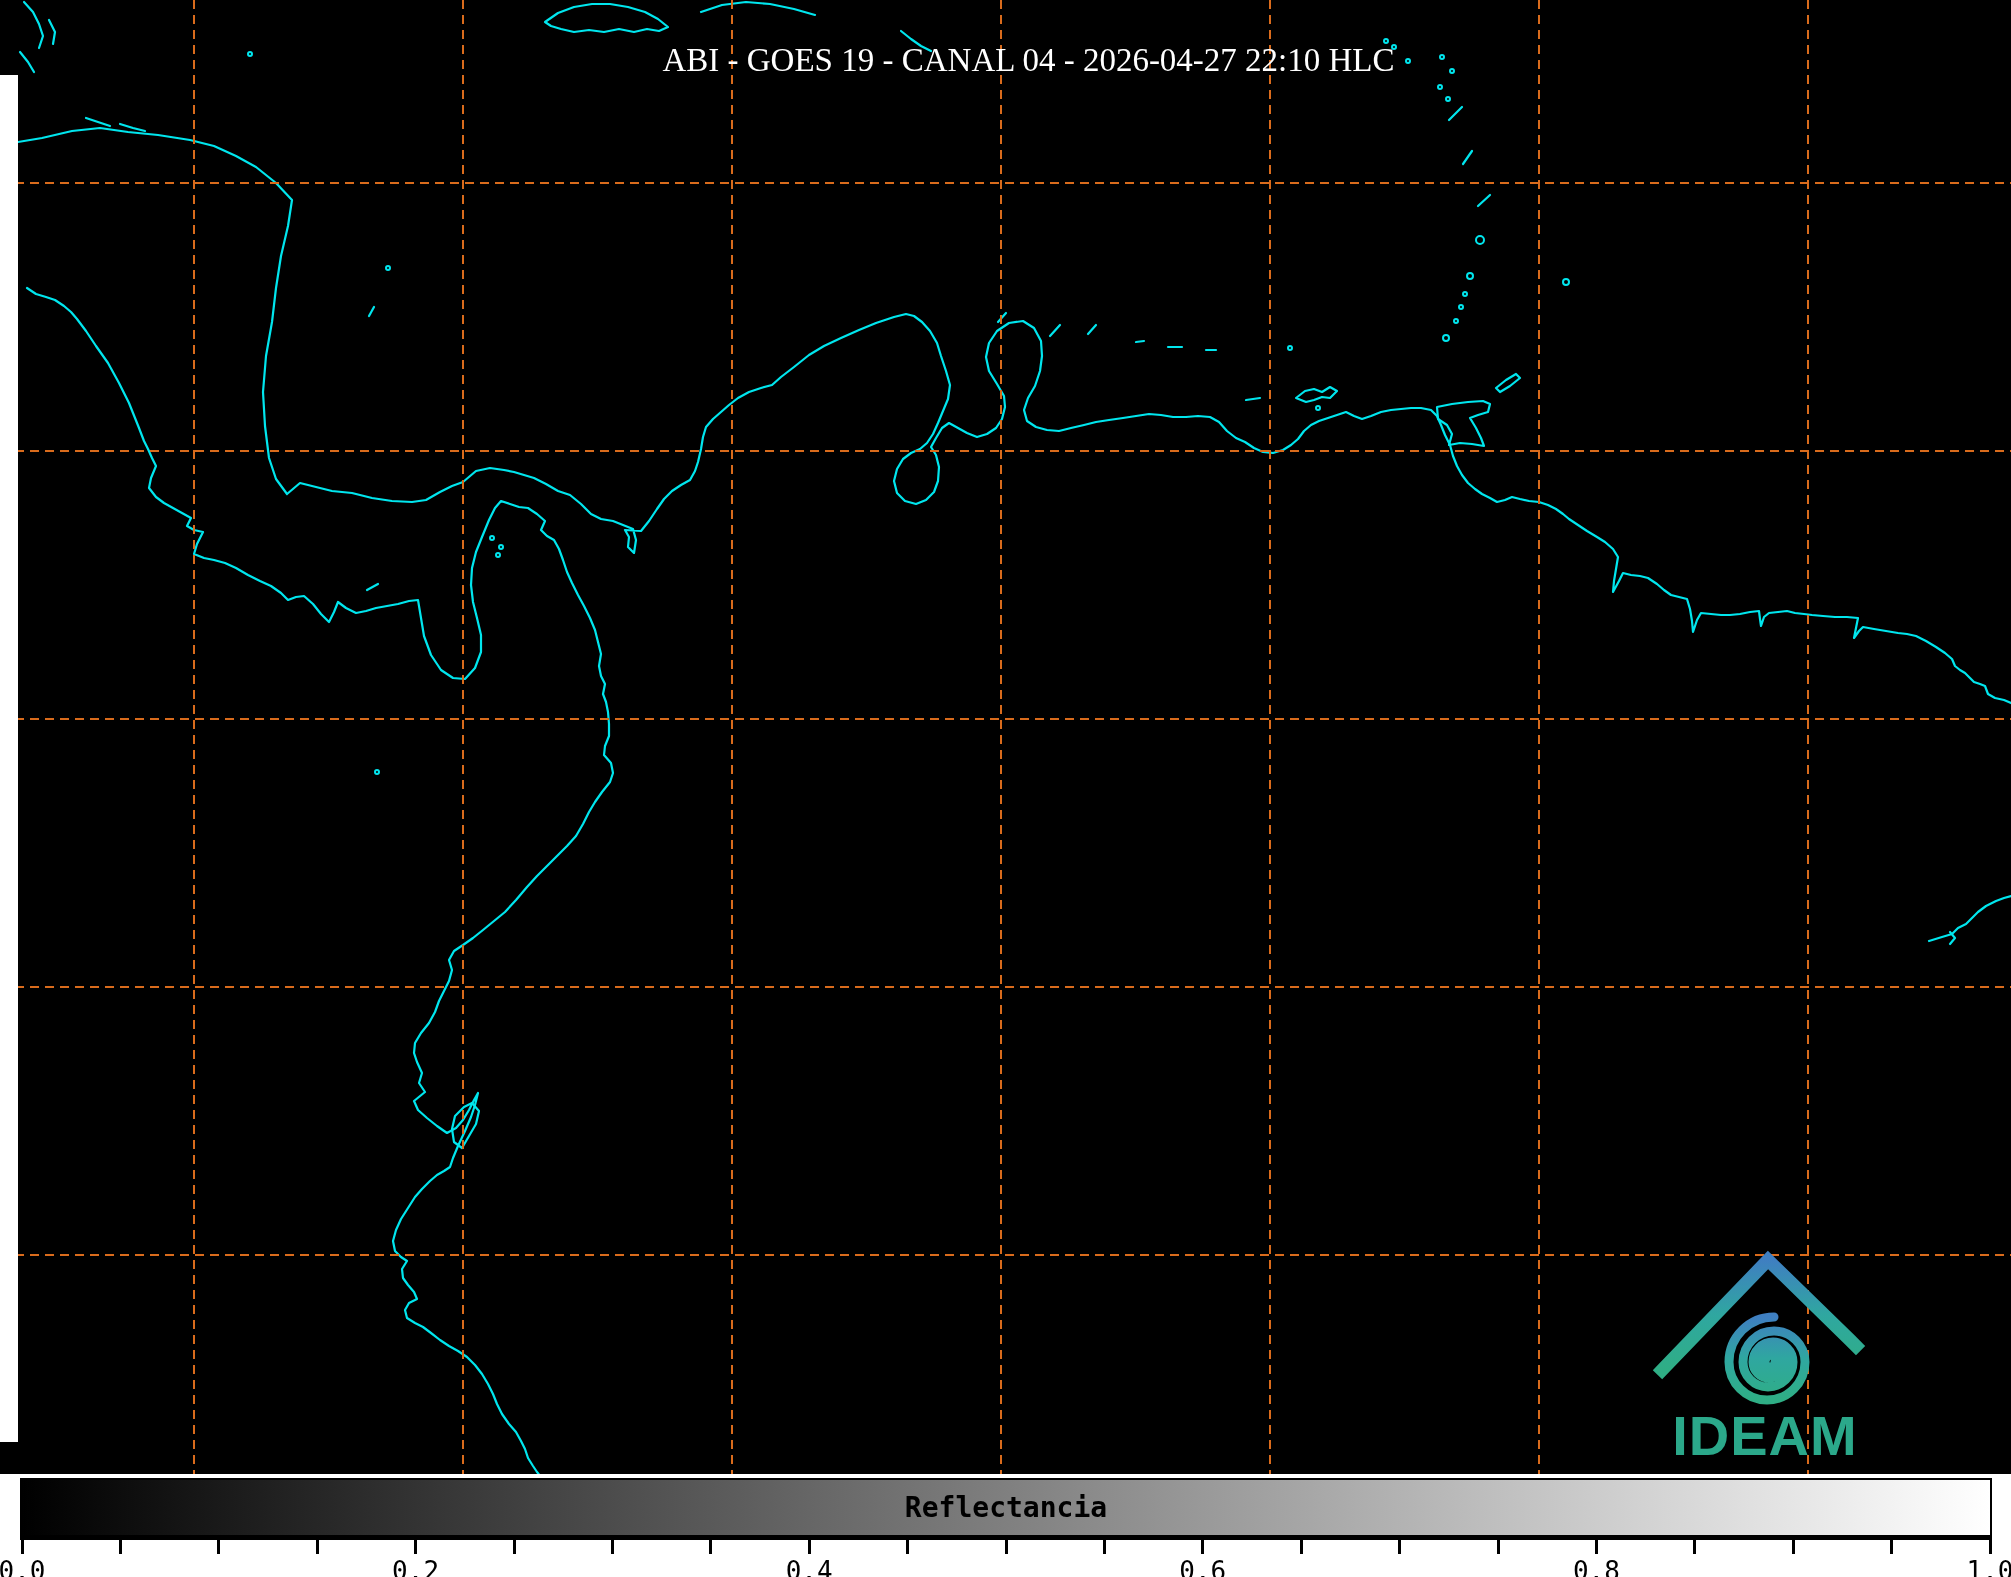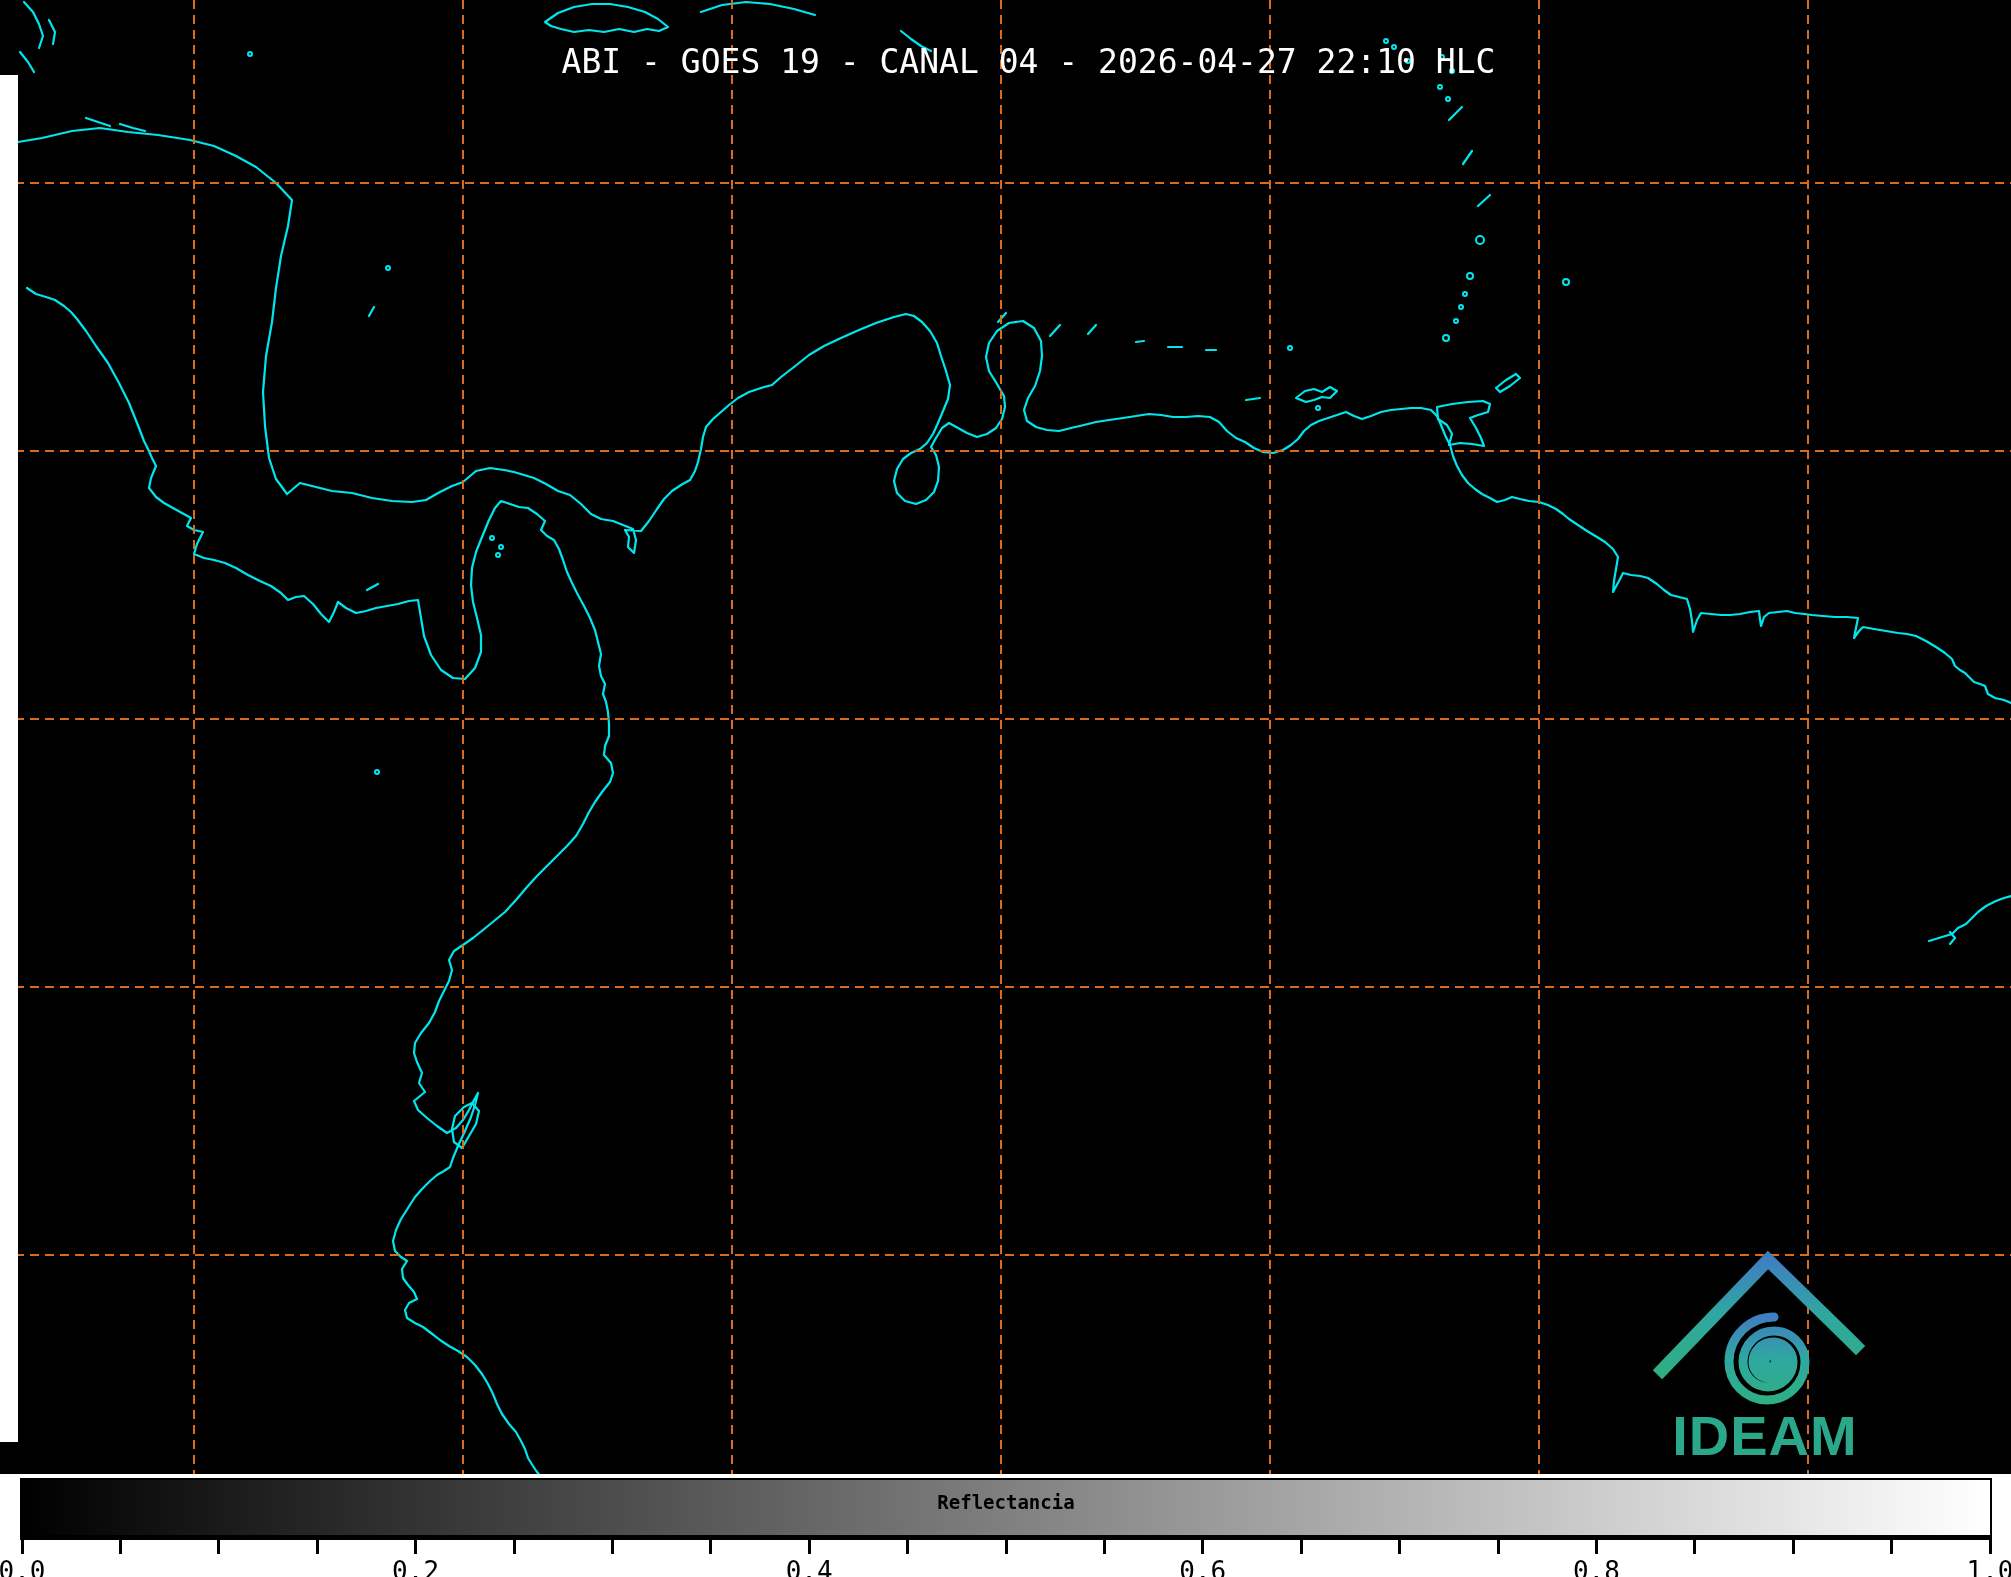--- a/index.html
+++ b/index.html
@@ -1,28 +1,28 @@
 <!DOCTYPE html>
 <html><head>
 <meta charset="utf-8">
 <style>
   html,body{margin:0;padding:0;background:#444;}
   #stage{position:relative;width:2011px;height:1577px;background:#ffffff;overflow:hidden;
          font-family:"DejaVu Sans Mono", monospace;}
-  #map-area{position:absolute;left:0;top:0;width:2011px;height:1474px;background:#000;}
+  #map-area{position:absolute;left:0;top:0;width:2011px;height:1474px;background:#000;font-family:Liberation Serif, serif;}
   #map-svg{position:absolute;left:0;top:0;}
   #map-title{position:absolute;left:0;top:42px;width:2011px;text-align:center;
              padding-left:46px;box-sizing:border-box;color:#fff;font-size:33px;
              letter-spacing:0px;white-space:pre;}
   
   #cbar-region{position:absolute;left:0;top:1474px;width:2011px;height:103px;background:#fff;}
   #cbar-bar{position:absolute;top:4px;height:55px;border:2px solid #000;border-bottom:5px solid #000;
             box-sizing:content-box;}
   #cbar-label{position:absolute;top:17px;transform:translateX(-50%);color:#000;
-              font-size:19px;font-weight:bold;z-index:3;}
+              font-size:28px;font-weight:bold;z-index:3;}
   .cbar-tick{position:absolute;top:66px;width:3px;height:14px;background:#000;}
   .cbar-ticklabel{position:absolute;top:82px;transform:translateX(-50%);color:#000;
                   font-size:26px;white-space:pre;}
   #logo-box{position:absolute;}
   #logo-text{font-family:"Liberation Sans", sans-serif;font-weight:bold;letter-spacing:1px;}
 </style>
 </head>
 <body>
 
 <div id="stage">

